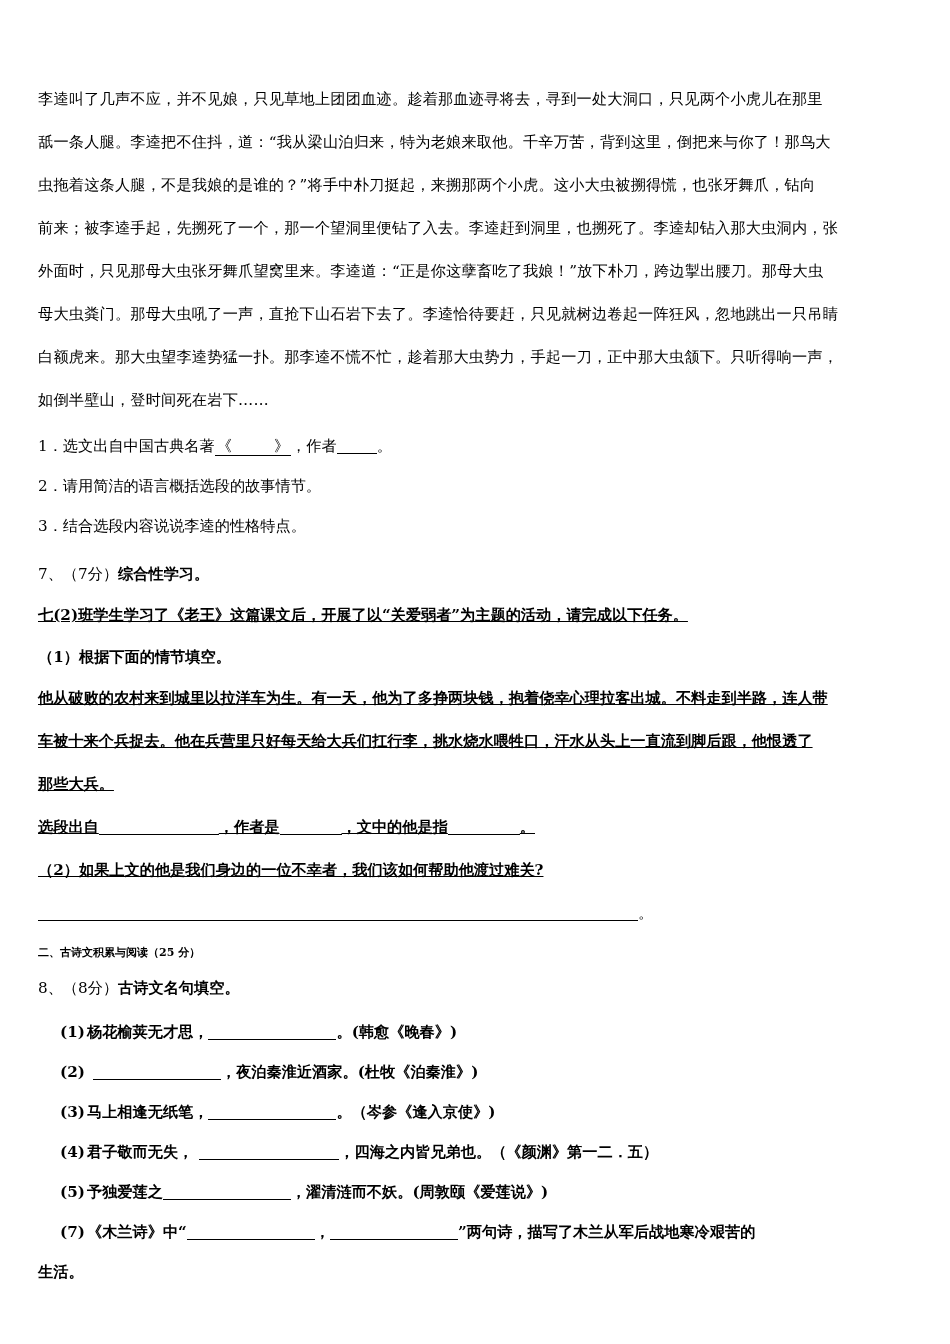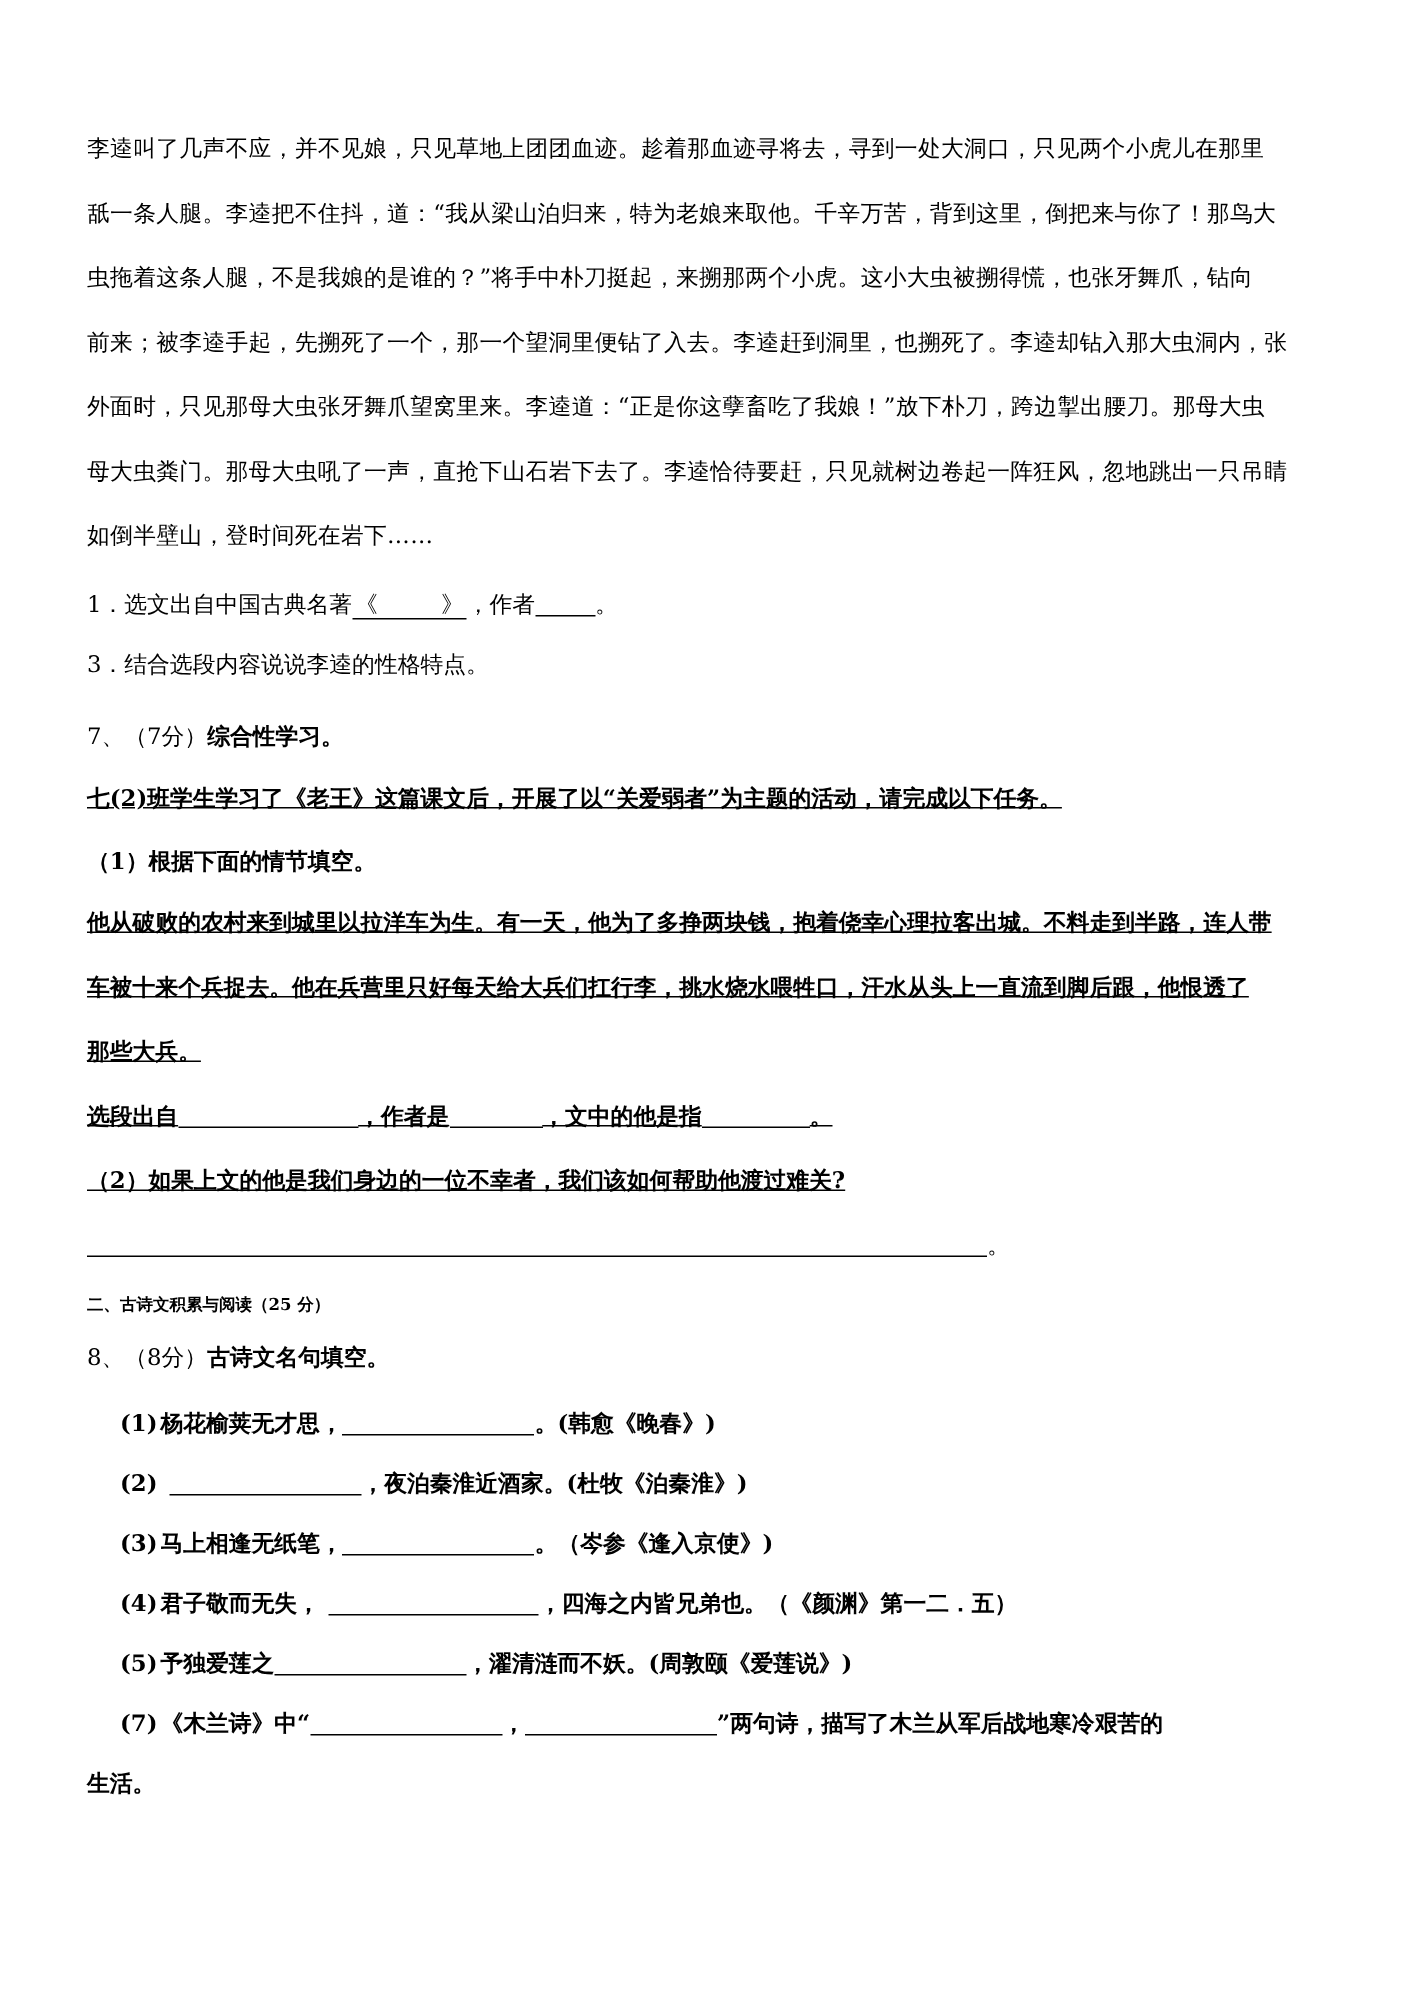--- a/index.html
+++ b/index.html
@@ -14,21 +14,20 @@
     color: #000000;
     -webkit-font-smoothing: antialiased;
   }
   .page {
     position: relative;
     width: 844px;
     height: 1344px;
     box-sizing: border-box;
     padding: 78px 38px 0 38px;
     overflow: hidden;
-    margin-left: 20px;
   }
 
   
   .passage-line {
     font-size: 15.2px;
     line-height: 43px;
     letter-spacing: 0.2px;
     text-align: justify;
     white-space: nowrap;
   }
@@ -114,29 +113,33 @@
 
 <div class="page">
 
   <div>
     <div class="passage-line">李逵叫了几声不应，并不见娘，只见草地上团团血迹。趁着那血迹寻将去，寻到一处大洞口，只见两个小虎儿在那里</div>
     <div class="passage-line">舐一条人腿。李逵把不住抖，道：“我从梁山泊归来，特为老娘来取他。千辛万苦，背到这里，倒把来与你了！那鸟大</div>
     <div class="passage-line">虫拖着这条人腿，不是我娘的是谁的？”将手中朴刀挺起，来搠那两个小虎。这小大虫被搠得慌，也张牙舞爪，钻向</div>
     <div class="passage-line">前来；被李逵手起，先搠死了一个，那一个望洞里便钻了入去。李逵赶到洞里，也搠死了。李逵却钻入那大虫洞内，张</div>
     <div class="passage-line">外面时，只见那母大虫张牙舞爪望窝里来。李逵道：“正是你这孽畜吃了我娘！”放下朴刀，跨边掣出腰刀。那母大虫</div>
     <div class="passage-line">母大虫粪门。那母大虫吼了一声，直抢下山石岩下去了。李逵恰待要赶，只见就树边卷起一阵狂风，忽地跳出一只吊睛</div>
+    <div class="passage-line">白额虎来。那大虫望李逵势猛一扑。那李逵不慌不忙，趁着那大虫势力，手起一刀，正中那大虫颔下。只听得响一声，</div>
     <div class="passage-line">如倒半壁山，登时间死在岩下……</div>
   </div>
 
   <div class="spacer-4"></div>
 
   <div class="q-line">
     <span>1．</span><span>选文出自中国古典名著</span><span class="bookmark-blank"><span>《</span><span class="gap"></span><span>》</span></span><span>，作者</span><span class="blank bk-author"></span><span>。</span>
   </div>
 
+  <div class="q-line">
+    <span>2．</span><span>请用简洁的语言概括选段的故事情节。</span>
+  </div>
 
   <div class="q-line">
     <span>3．</span><span>结合选段内容说说李逵的性格特点。</span>
   </div>
 
   <div class="spacer-8"></div>
 
   <div class="q-line">
     <span class="light-num">7、</span><span class="light-num">（7分）</span><span style="font-weight:bold;text-align:right;">综合性学习。</span>
   </div>

